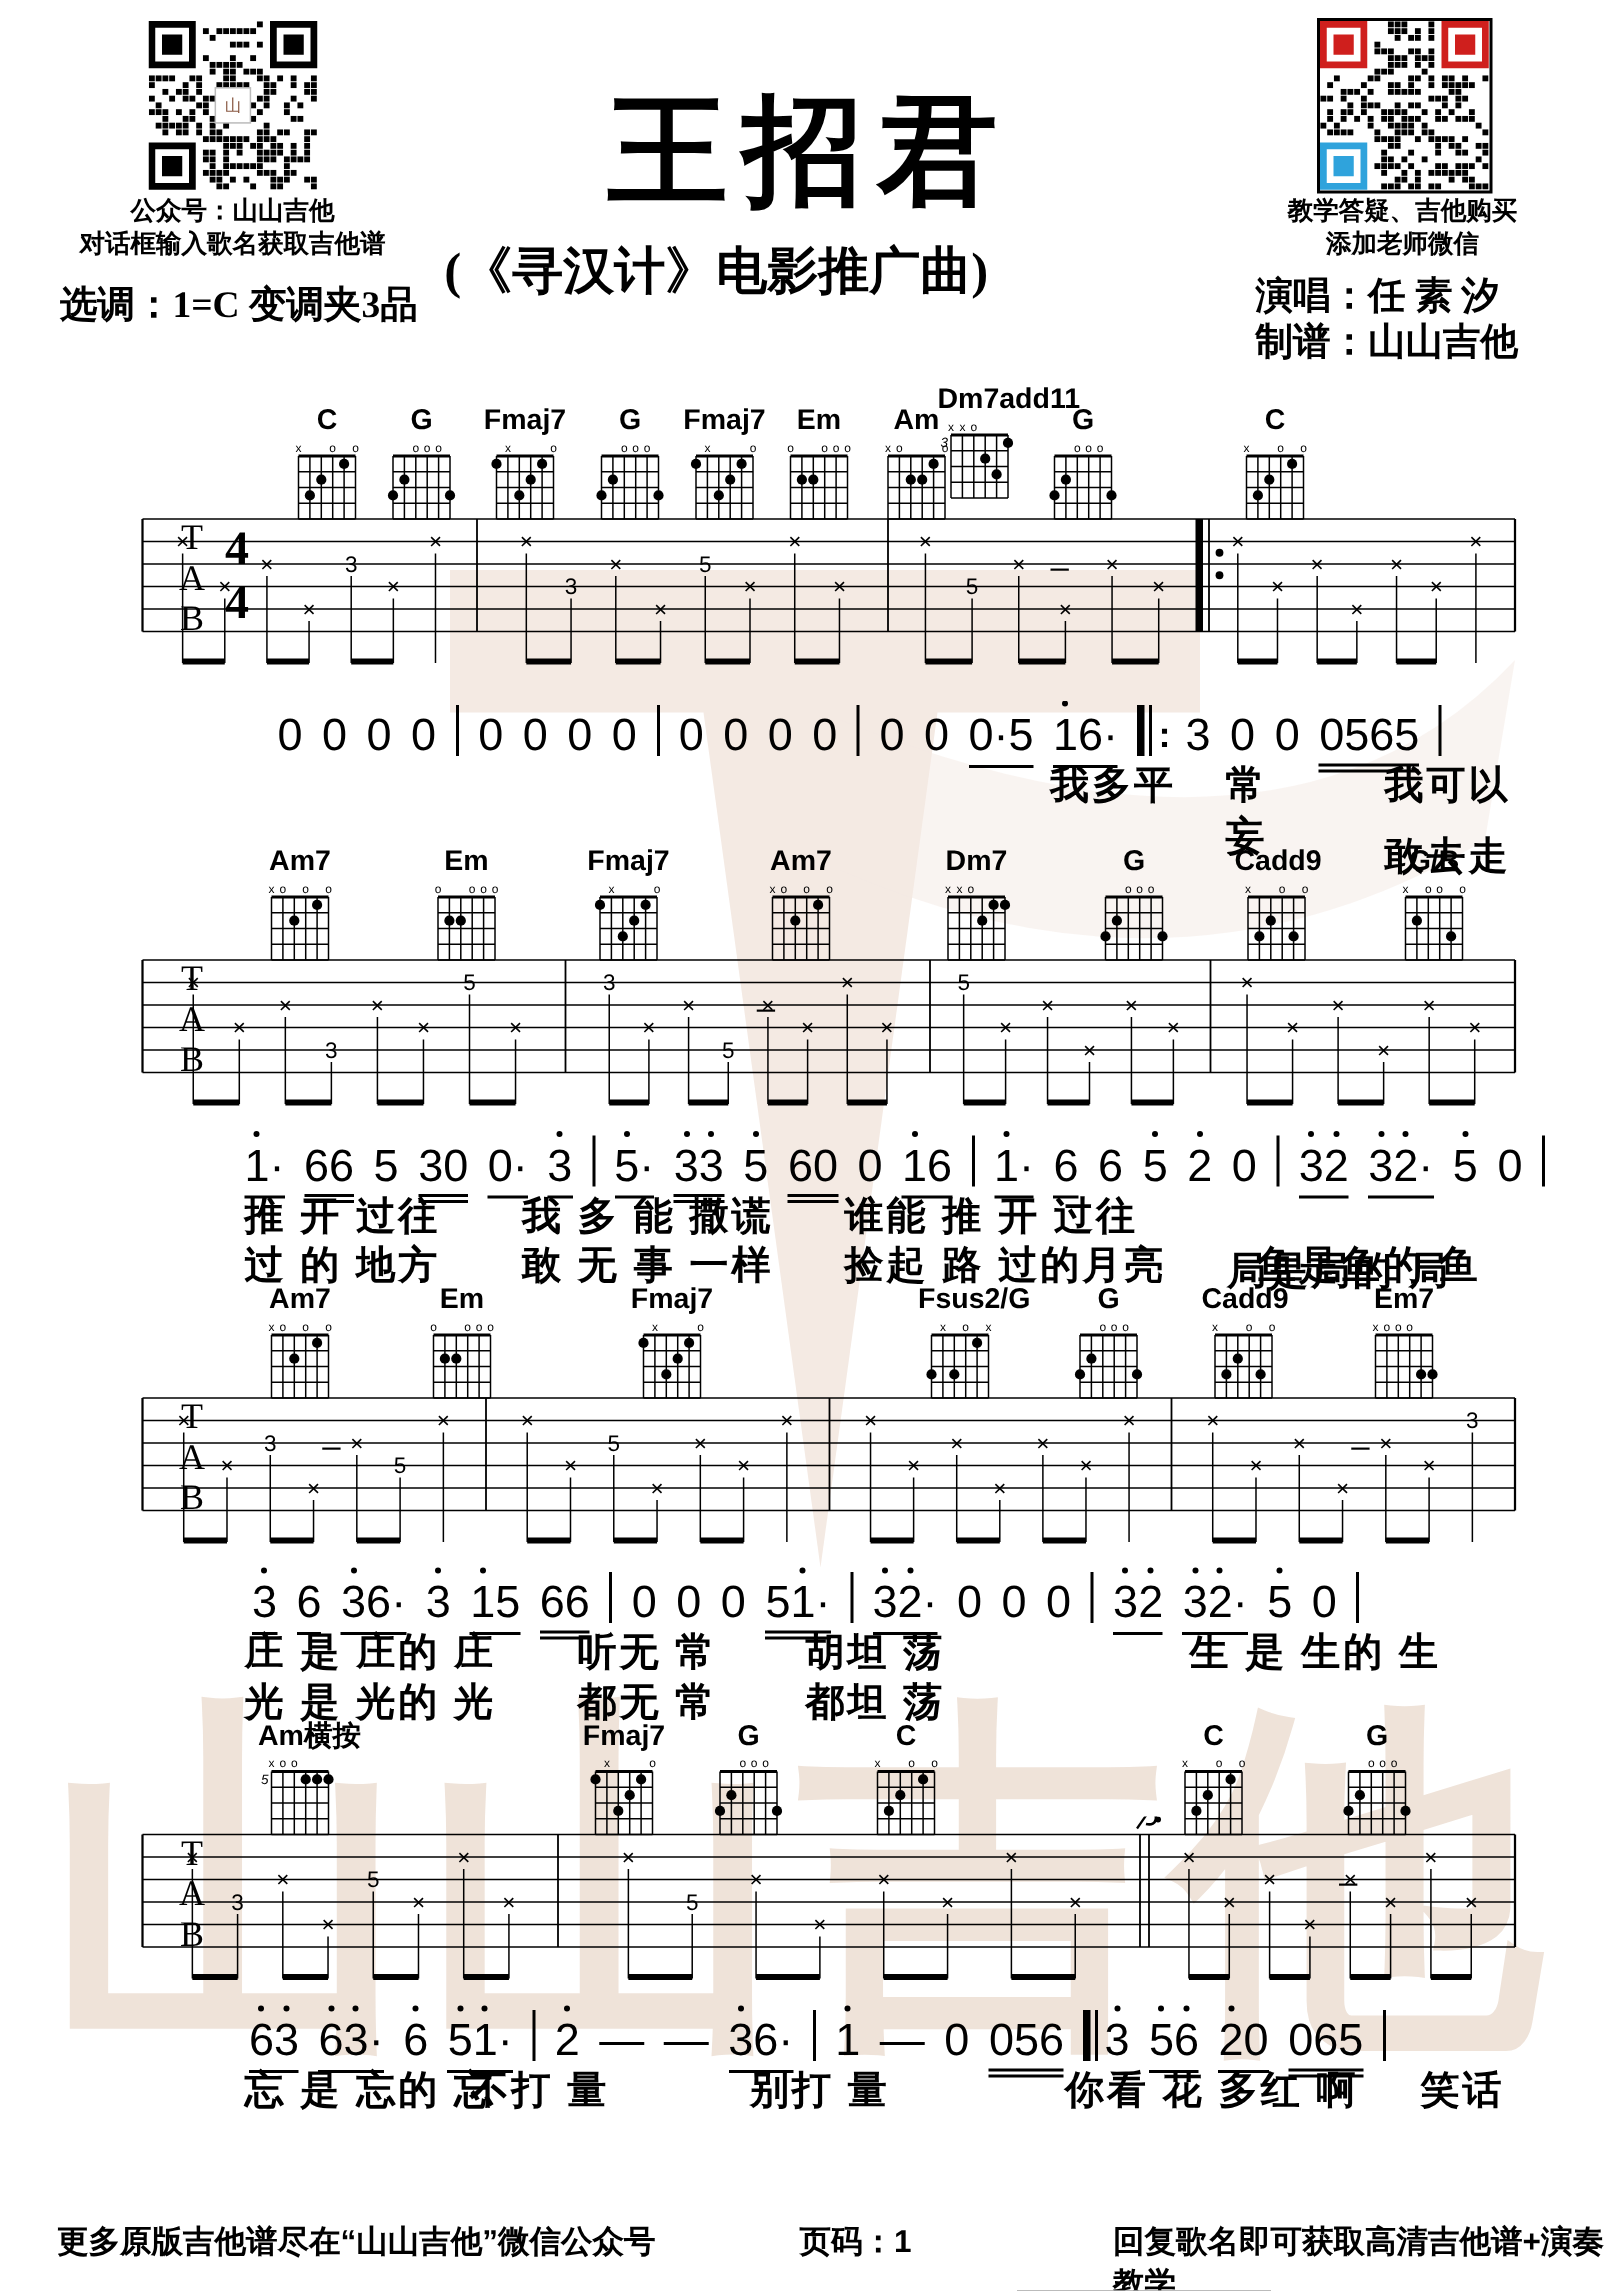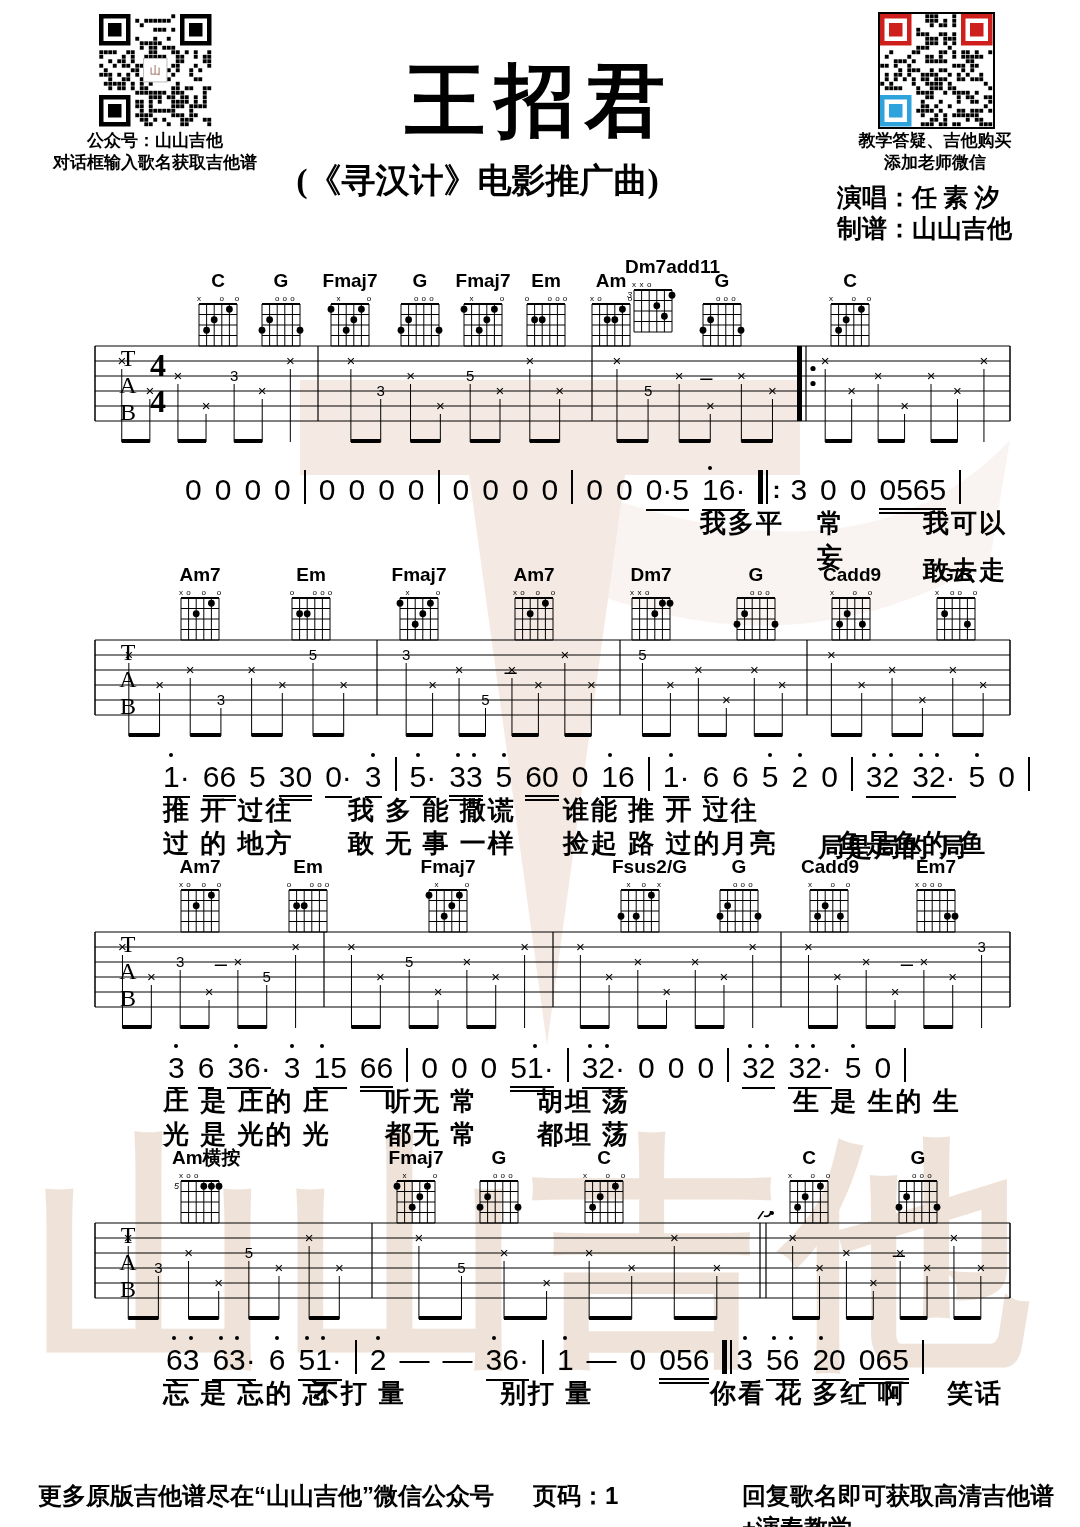--- a/index.html
+++ b/index.html
@@ -25,21 +25,21 @@
   .jp-line{position:absolute;white-space:nowrap;font-size:30px;}
   .jp-tok{display:inline-block;position:relative;margin-right:13px;vertical-align:baseline;}
   .jp-tok.u1{border-bottom:2px solid #000;padding-bottom:2px;}
   .jp-tok.u2{border-bottom:6px double #000;padding-bottom:1px;}
   .jp-ch{display:inline-block;position:relative;}
   .jp-od{position:absolute;top:-7px;left:50%;margin-left:-2px;width:4px;height:4px;border-radius:50%;background:#000;}
   .jp-bar{display:inline-block;width:2px;height:34px;background:#000;vertical-align:-4px;margin-right:13px;}
   .jp-bart{display:inline-block;width:5px;height:34px;background:#000;vertical-align:-4px;margin-right:3px;}
   .jp-dots{display:inline-block;font-size:24px;font-weight:bold;vertical-align:2px;margin-right:10px;}
   .lyric{position:absolute;font-size:26px;font-weight:bold;letter-spacing:2px;white-space:nowrap;}
-  .footer{top:1480px;font-size:24px;font-weight:bold;}
+  .footer{top:1480px;font-size:21px;font-weight:bold;}
   svg{display:block;}
 </style>
 </head>
 <body>
 
 <div class="page">
 
   <svg class="wm" width="1080" height="1100" style="left:0;top:0;">
     <g fill="#eddcd1" opacity="0.6">
       <path d="M300,380 h500 v95 h-175 l-78,570 l-78,-570 h-169 z"></path>
@@ -485,20 +485,21 @@
           <rect x="4.5" y="85.5" width="22.5" height="22.5" fill="#fff"></rect>
           <rect x="9" y="90" width="13.5" height="13.5" fill="#2fa3dc"></rect>
         </svg>
       </div>
     <div class="abs qr-caption" style="left:810px;top:130px;width:250px;">
       <div>教学答疑、吉他购买</div>
       <div>添加老师微信</div>
     </div>
 
     <div class="abs meta" style="left:40px;top:188px;">
+      <div>选调：1=C  变调夹3品</div>
     </div>
     <div class="abs meta" style="right:68px;top:182px;text-align:left;">
       <div>演唱：任 素 汐</div>
       <div>制谱：山山吉他</div>
     </div>
 
     <div id="chordLayer">
         <div class="chord" style="left: 190px; top: 272px;">
           <div class="cname">C</div>
           <svg width="56" height="56">

